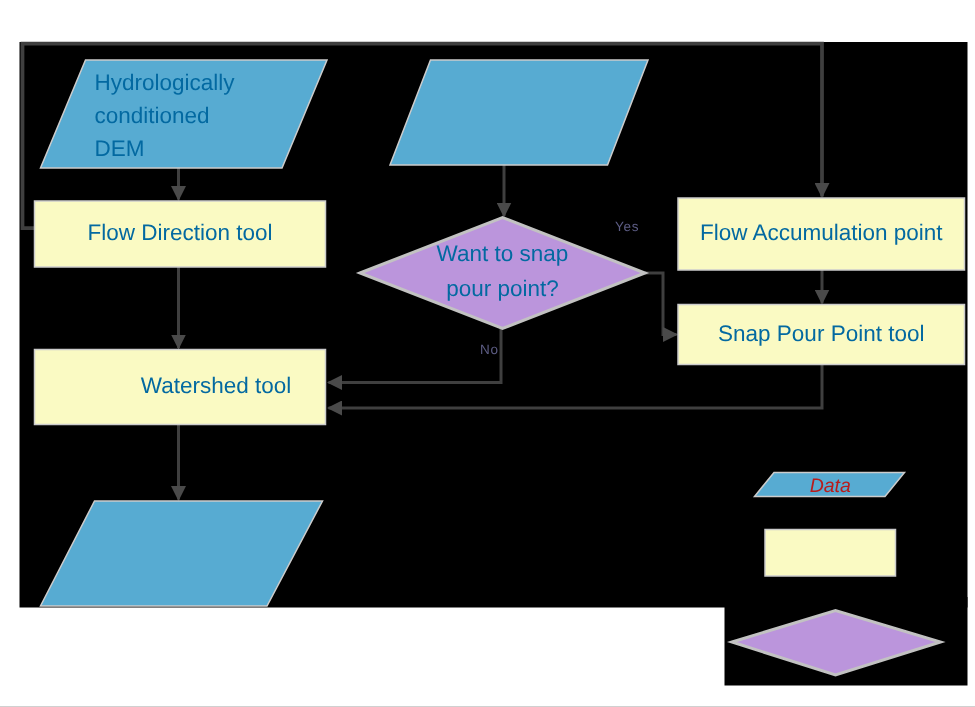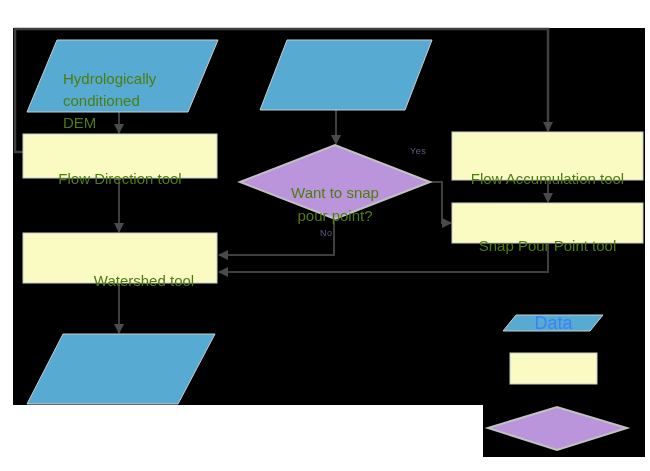--- a/index.html
+++ b/index.html
@@ -6,39 +6,38 @@
   .canvas{
     position:relative;
     width:650px;height:471px;
     background:#ffffff;
     font-family:"Liberation Sans", sans-serif;
     overflow:hidden;
   }
   .canvas svg{position:absolute;left:0;top:0;}
   .lbl{
     position:absolute;
-    color:#4d7c0f;
+    color:#0369a1;
     font-size:15px;
     line-height:22px;
     white-space:normal;
-    margin-top:23px;
   }
   .lbl.center{display:flex;align-items:center;justify-content:center;text-align:center;}
   .edge-lbl{
     position:absolute;
     font-size:9px;
     line-height:10px;
     color:#5d5d85;
     letter-spacing:0.5px;
   }
   .legend-lbl{
     position:absolute;
-    color:#3b82f6;
-    font-size:18px;
-    display:flex;align-items:center;justify-content:center;text-align:center;
+    color:#b91c1c;
+    font-size:13px;
+    display:flex;align-items:center;justify-content:center;text-align:center;font-style:italic;
   }
   .shape{stroke:#cccccc;stroke-width:1;}
   .diamond{stroke:#c2c2c2;stroke-width:2;}
   .edge{fill:none;stroke:#3f3f3f;stroke-width:2;}
   .edge.thick{stroke-width:2.5;}
 </style>
 </head>
 <body>
 
 <div class="canvas">
@@ -75,21 +74,21 @@
     <polygon class="shape" points="516,315 603,315 590,331 503,331" fill="#57abd2"></polygon>
     <rect class="shape" x="510" y="353" width="87" height="31" fill="#fafac3"></rect>
     <polygon class="diamond" points="488,428 557,407 627,428 557,450" fill="#bb95dc"></polygon>
   </svg>
 
   <div class="lbl" style="left:63px;top:45px;width:102px;">Hydrologically conditioned DEM</div>
 
 
   <div class="lbl center" style="left:23px;top:134px;width:194px;height:44px;">Flow Direction tool</div>
 
-  <div class="lbl center" style="left:452px;top:132px;width:191px;height:48px;">Flow Accumulation tool</div>
+  <div class="lbl center" style="left:452px;top:132px;width:191px;height:48px;">Flow Accumulation point</div>
 
   <div class="lbl center" style="left:452px;top:203px;width:191px;height:40px;">Snap Pour Point tool</div>
 
   <div class="lbl center" style="left:283px;top:158px;width:104px;height:46px;line-height:23px;">Want to snap pour point?</div>
 
   <div class="lbl center" style="left:23px;top:233px;width:194px;height:50px;padding-left:24px;">Watershed tool</div>
 
 
   <div class="edge-lbl" style="left:410px;top:146px;">Yes</div>
 

